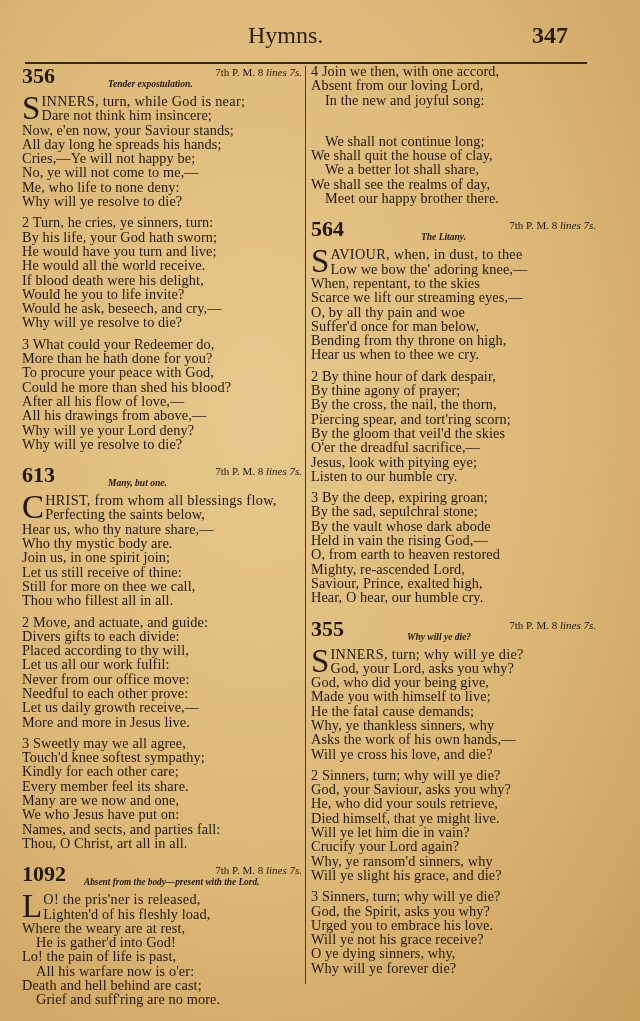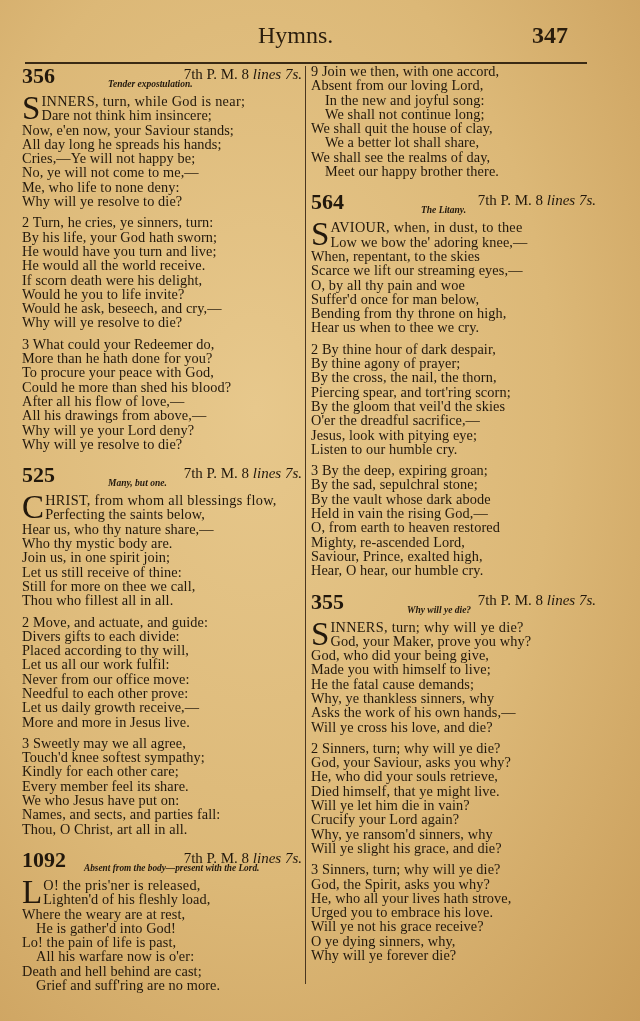--- a/index.html
+++ b/index.html
@@ -8,21 +8,21 @@
       background: radial-gradient(ellipse at 40% 40%, #e7c88c 0%, #dcb877 55%, #c99d5a 100%);
       font-family: "DejaVu Serif", "Liberation Serif", serif;
       color: #22180c;
       position: relative;
     }
     .page { position: absolute; left: 0; top: 0; width: 640px; height: 1021px; }
     .running-head {
       position: absolute; top: 22px; left: 0; width: 640px; height: 30px;
     }
     .running-title {
-      position: absolute; left: 258px; top: 0;
+      position: absolute; left: 248px; top: 0;
       font-family: "Liberation Serif", serif; font-size: 24px; color: #2a1d0d;
     }
     .page-number {
       position: absolute; left: 532px; top: 0;
       font-family: "Liberation Serif", serif; font-size: 24px; font-weight: bold; color: #2a1d0d;
     }
     .head-rule {
       position: absolute; left: 25px; top: 62px; width: 562px; height: 0;
       border-top: 2px solid #3a2a14;
     }
@@ -34,21 +34,21 @@
     .col-left { left: 22px; top: 64px; width: 280px; }
     .col-right { left: 311px; top: 64px; width: 285px; }
     .hymn { position: relative; }
     .hymn-head { position: relative; height: 30px; }
     .hymn-number {
       position: absolute; left: 0; top: 0;
       font-family: "Liberation Serif", serif; font-weight: bold; font-size: 22px; line-height: 24px;
     }
     .meter {
       position: absolute; right: 0; top: 2px;
-      font-size: 15px; font-family: "Liberation Serif", serif; white-space: nowrap;
+      font-size: 11px; font-family: "Liberation Serif", serif; white-space: nowrap;
     }
     .meter .m-italic { font-style: italic; }
     .subtitle {
       position: absolute; top: 15px; left: 86px;
       font-size: 9.5px; font-style: italic; font-weight: bold; font-family: "Liberation Serif", serif;
       white-space: nowrap;
     }
     .verse { margin: 0 0 7px 0; }
     .line {
       font-family: "Liberation Serif", serif; font-size: 14.3px; line-height: 14.3px;
@@ -86,39 +86,39 @@
           <div class="line">Cries,—Ye will not happy be;</div>
           <div class="line">No, ye will not come to me,—</div>
           <div class="line">Me, who life to none deny:</div>
           <div class="line">Why will ye resolve to die?</div>
         </div>
         <div class="verse">
           <div class="line">2 Turn, he cries, ye sinners, turn:</div>
           <div class="line">By his life, your God hath sworn;</div>
           <div class="line">He would have you turn and live;</div>
           <div class="line">He would all the world receive.</div>
-          <div class="line">If scorn death were his delight,</div>
+          <div class="line">If blood death were his delight,</div>
           <div class="line">Would he you to life invite?</div>
           <div class="line">Would he ask, beseech, and cry,—</div>
           <div class="line">Why will ye resolve to die?</div>
         </div>
         <div class="verse">
           <div class="line">3 What could your Redeemer do,</div>
           <div class="line">More than he hath done for you?</div>
           <div class="line">To procure your peace with God,</div>
           <div class="line">Could he more than shed his blood?</div>
           <div class="line">After all his flow of love,—</div>
           <div class="line">All his drawings from above,—</div>
           <div class="line">Why will ye your Lord deny?</div>
           <div class="line">Why will ye resolve to die?</div>
         </div>
       </div>
       <div class="hymn" style="margin-bottom: 12px;">
         <div class="hymn-head">
-          <span class="hymn-number">525</span>
+          <span class="hymn-number">613</span>
           <span class="meter"><span>7th P. M. 8</span> <span class="m-italic">lines 7s.</span></span>
           <span class="subtitle">Many, but one.</span>
         </div>
         <div class="verse first-verse">
           <div class="line first-line"><span class="dropcap">C</span><span class="caps">HRIST, from whom all blessings flow,</span></div>
           <div class="line" style="padding-left: 17px;">Perfecting the saints below,</div>
           <div class="line">Hear us, who thy nature share,—</div>
           <div class="line">Who thy mystic body are.</div>
           <div class="line">Join us, in one spirit join;</div>
           <div class="line">Let us still receive of thine:</div>
@@ -133,20 +133,21 @@
           <div class="line">Never from our office move:</div>
           <div class="line">Needful to each other prove:</div>
           <div class="line">Let us daily growth receive,—</div>
           <div class="line">More and more in Jesus live.</div>
         </div>
         <div class="verse">
           <div class="line">3 Sweetly may we all agree,</div>
           <div class="line">Touch'd knee softest sympathy;</div>
           <div class="line">Kindly for each other care;</div>
           <div class="line">Every member feel its share.</div>
+          <div class="line">Many are we now and one,</div>
           <div class="line">We who Jesus have put on:</div>
           <div class="line">Names, and sects, and parties fall:</div>
           <div class="line">Thou, O Christ, art all in all.</div>
         </div>
       </div>
       <div class="hymn" style="margin-bottom: 4px;">
         <div class="hymn-head">
           <span class="hymn-number">1092</span>
           <span class="meter"><span>7th P. M. 8</span> <span class="m-italic">lines 7s.</span></span>
           <span class="subtitle" style="left: 62px; font-size: 9.3px;">Absent from the body—present with the Lord.</span>
@@ -159,24 +160,24 @@
           <div class="line">Lo! the pain of life is past,</div>
           <div class="line" style="padding-left: 14px;">All his warfare now is o'er:</div>
           <div class="line">Death and hell behind are cast;</div>
           <div class="line" style="padding-left: 14px;">Grief and suff'ring are no more.</div>
         </div>
       </div>
     </div>
   <div class="col col-right" id="col-right">
       <div class="hymn" style="margin-bottom: 12px;">
         <div class="verse">
-          <div class="line">9 Join we then, with one accord,</div>
+          <div class="line">4 Join we then, with one accord,</div>
           <div class="line">Absent from our loving Lord,</div>
           <div class="line" style="padding-left: 14px;">In the new and joyful song:</div>
-          <div class="line" style="padding-left: 14px;">We shall not continue long;</div>
+          <div class="line" style="padding-left: 14px; margin-top: 27px;">We shall not continue long;</div>
           <div class="line">We shall quit the house of clay,</div>
           <div class="line" style="padding-left: 14px;">We a better lot shall share,</div>
           <div class="line">We shall see the realms of day,</div>
           <div class="line" style="padding-left: 14px;">Meet our happy brother there.</div>
         </div>
       </div>
       <div class="hymn" style="margin-bottom: 12px;">
         <div class="hymn-head">
           <span class="hymn-number">564</span>
           <span class="meter"><span>7th P. M. 8</span> <span class="m-italic">lines 7s.</span></span>
@@ -214,42 +215,41 @@
         </div>
       </div>
       <div class="hymn" style="margin-bottom: 0;">
         <div class="hymn-head">
           <span class="hymn-number">355</span>
           <span class="meter"><span>7th P. M. 8</span> <span class="m-italic">lines 7s.</span></span>
           <span class="subtitle" style="left: 96px;">Why will ye die?</span>
         </div>
         <div class="verse first-verse">
           <div class="line first-line"><span class="dropcap">S</span><span class="caps">INNERS, turn; why will ye die?</span></div>
-          <div class="line" style="padding-left: 17px;">God, your Maker, prove you why?</div>
+          <div class="line" style="padding-left: 17px;">God, your Lord, asks you why?</div>
           <div class="line">God, who did your being give,</div>
           <div class="line">Made you with himself to live;</div>
           <div class="line">He the fatal cause demands;</div>
           <div class="line">Why, ye thankless sinners, why</div>
           <div class="line">Asks the work of his own hands,—</div>
           <div class="line">Will ye cross his love, and die?</div>
         </div>
         <div class="verse">
           <div class="line">2 Sinners, turn; why will ye die?</div>
           <div class="line">God, your Saviour, asks you why?</div>
           <div class="line">He, who did your souls retrieve,</div>
           <div class="line">Died himself, that ye might live.</div>
           <div class="line">Will ye let him die in vain?</div>
           <div class="line">Crucify your Lord again?</div>
           <div class="line">Why, ye ransom'd sinners, why</div>
           <div class="line">Will ye slight his grace, and die?</div>
         </div>
         <div class="verse">
           <div class="line">3 Sinners, turn; why will ye die?</div>
           <div class="line">God, the Spirit, asks you why?</div>
-          <div class="line">He, who all your lives hath strove,</div>
           <div class="line">Urged you to embrace his love.</div>
           <div class="line">Will ye not his grace receive?</div>
           <div class="line">O ye dying sinners, why,</div>
           <div class="line">Why will ye forever die?</div>
         </div>
       </div>
     </div>
 </div>
 
 </body></html>

